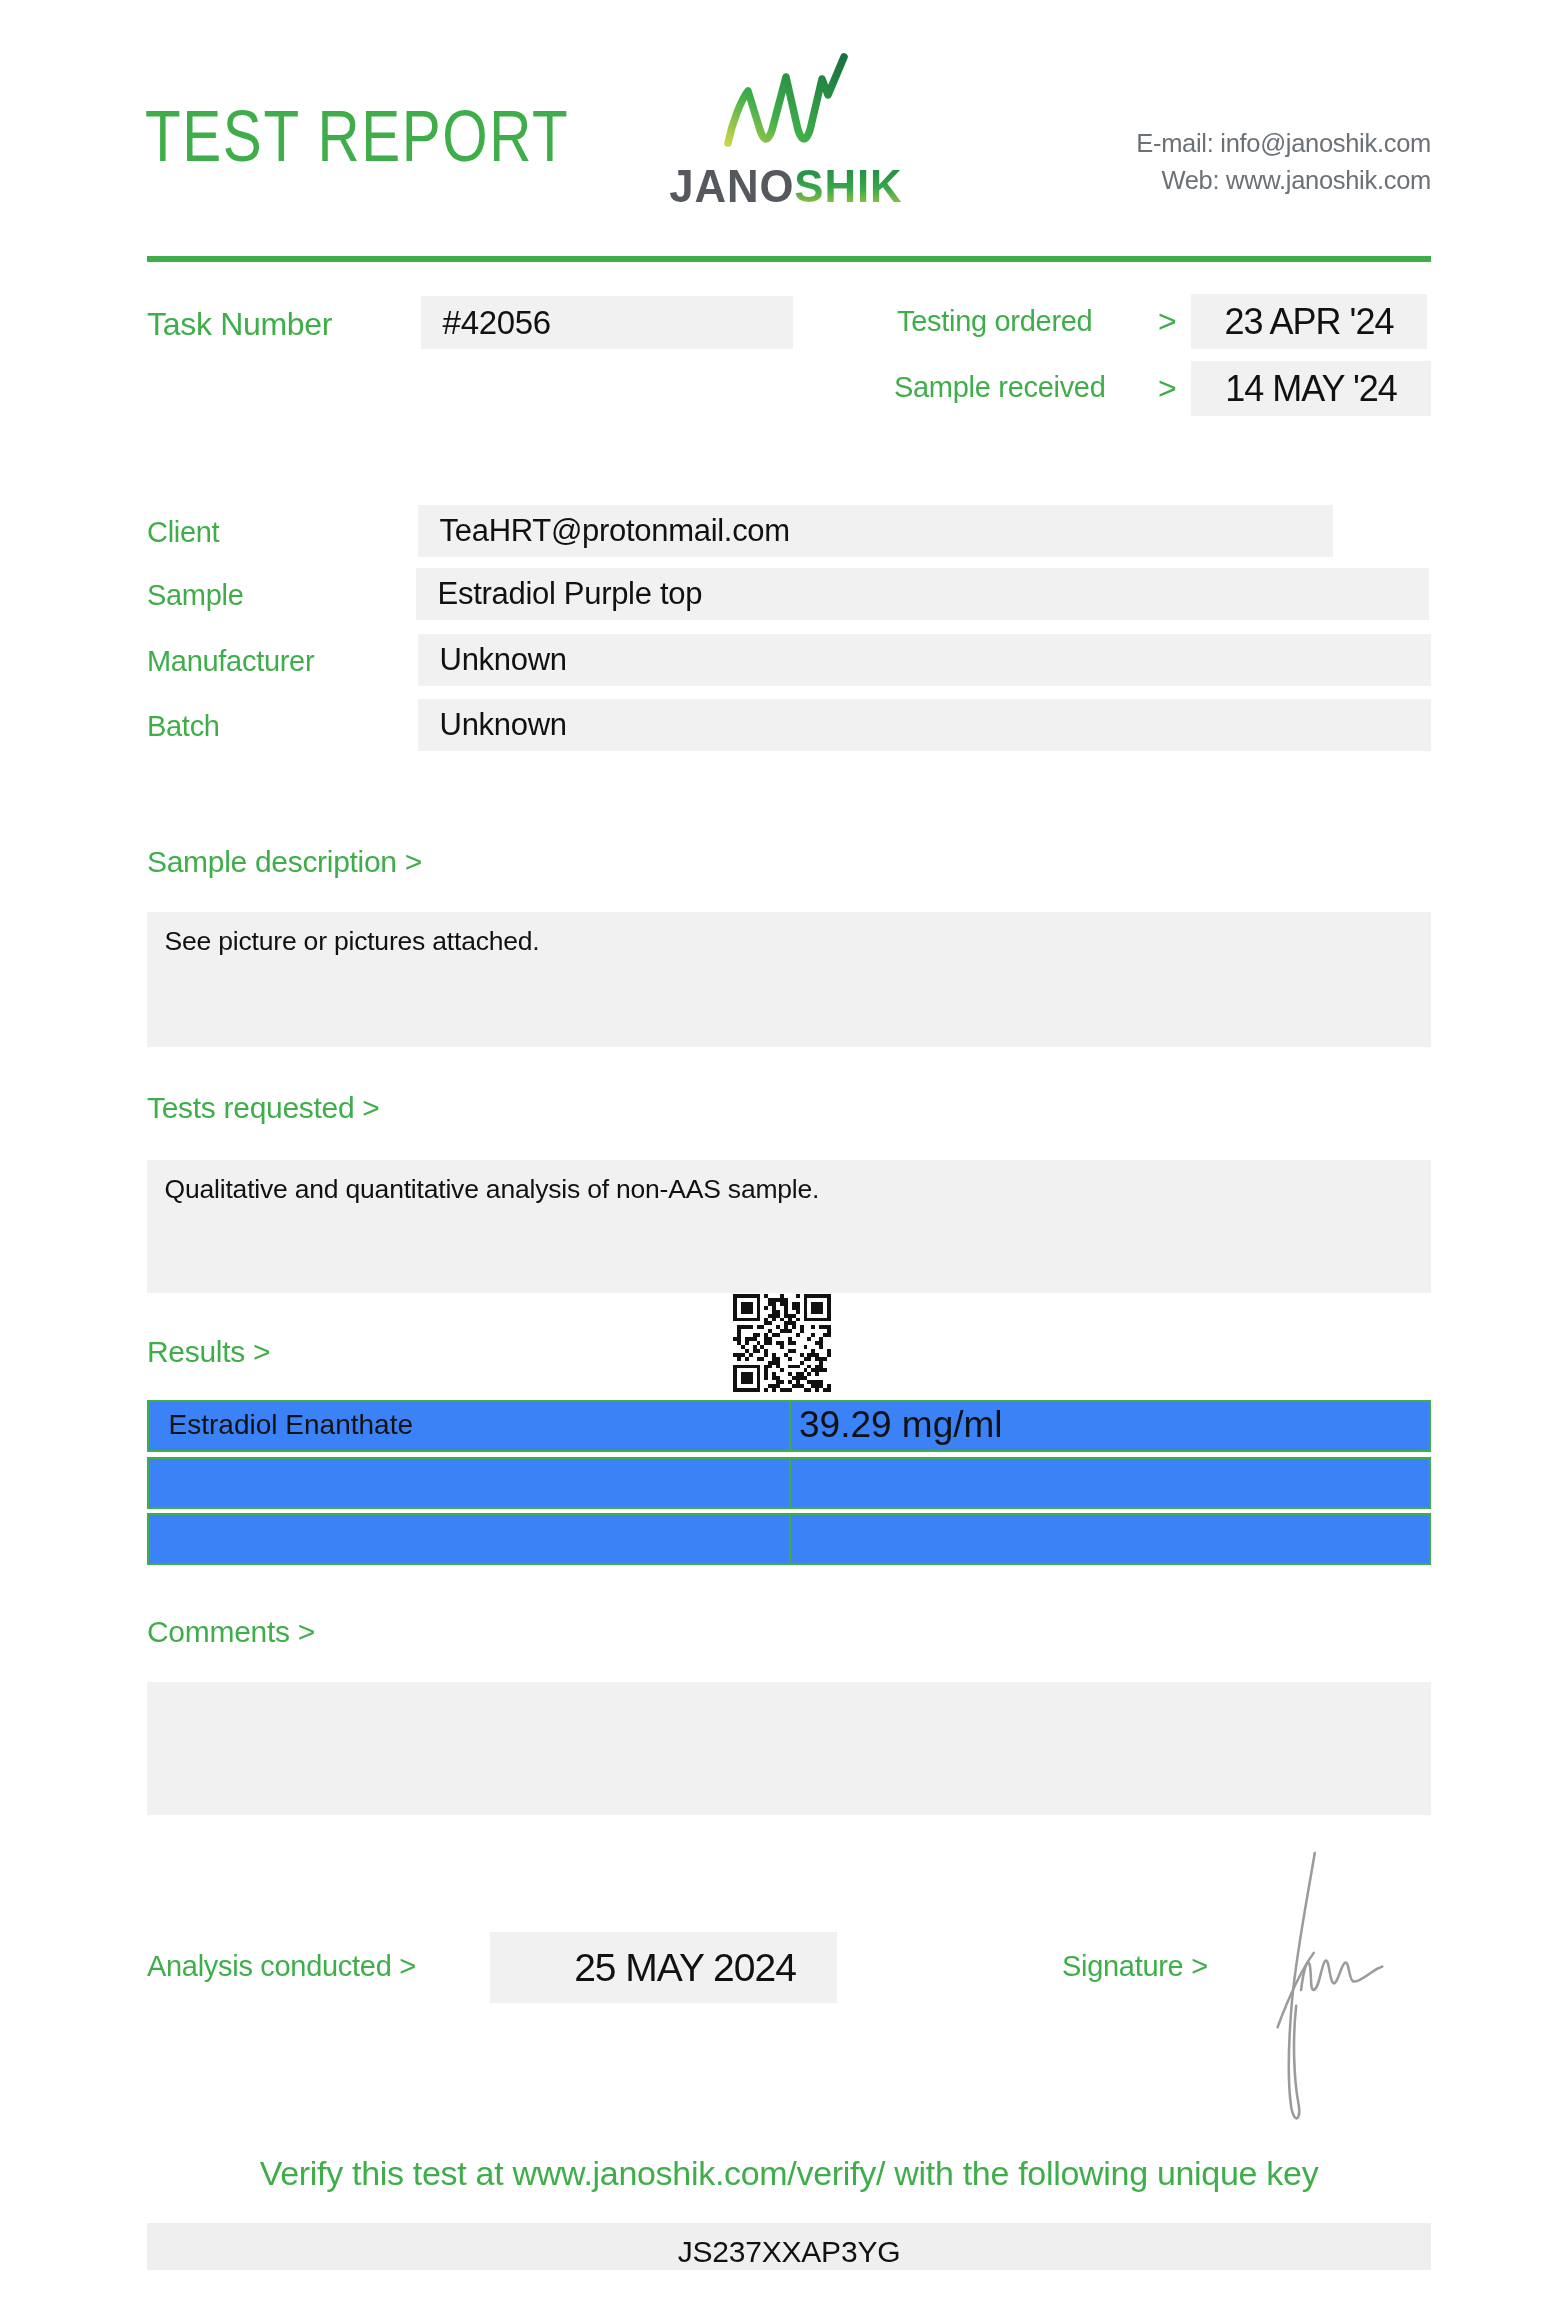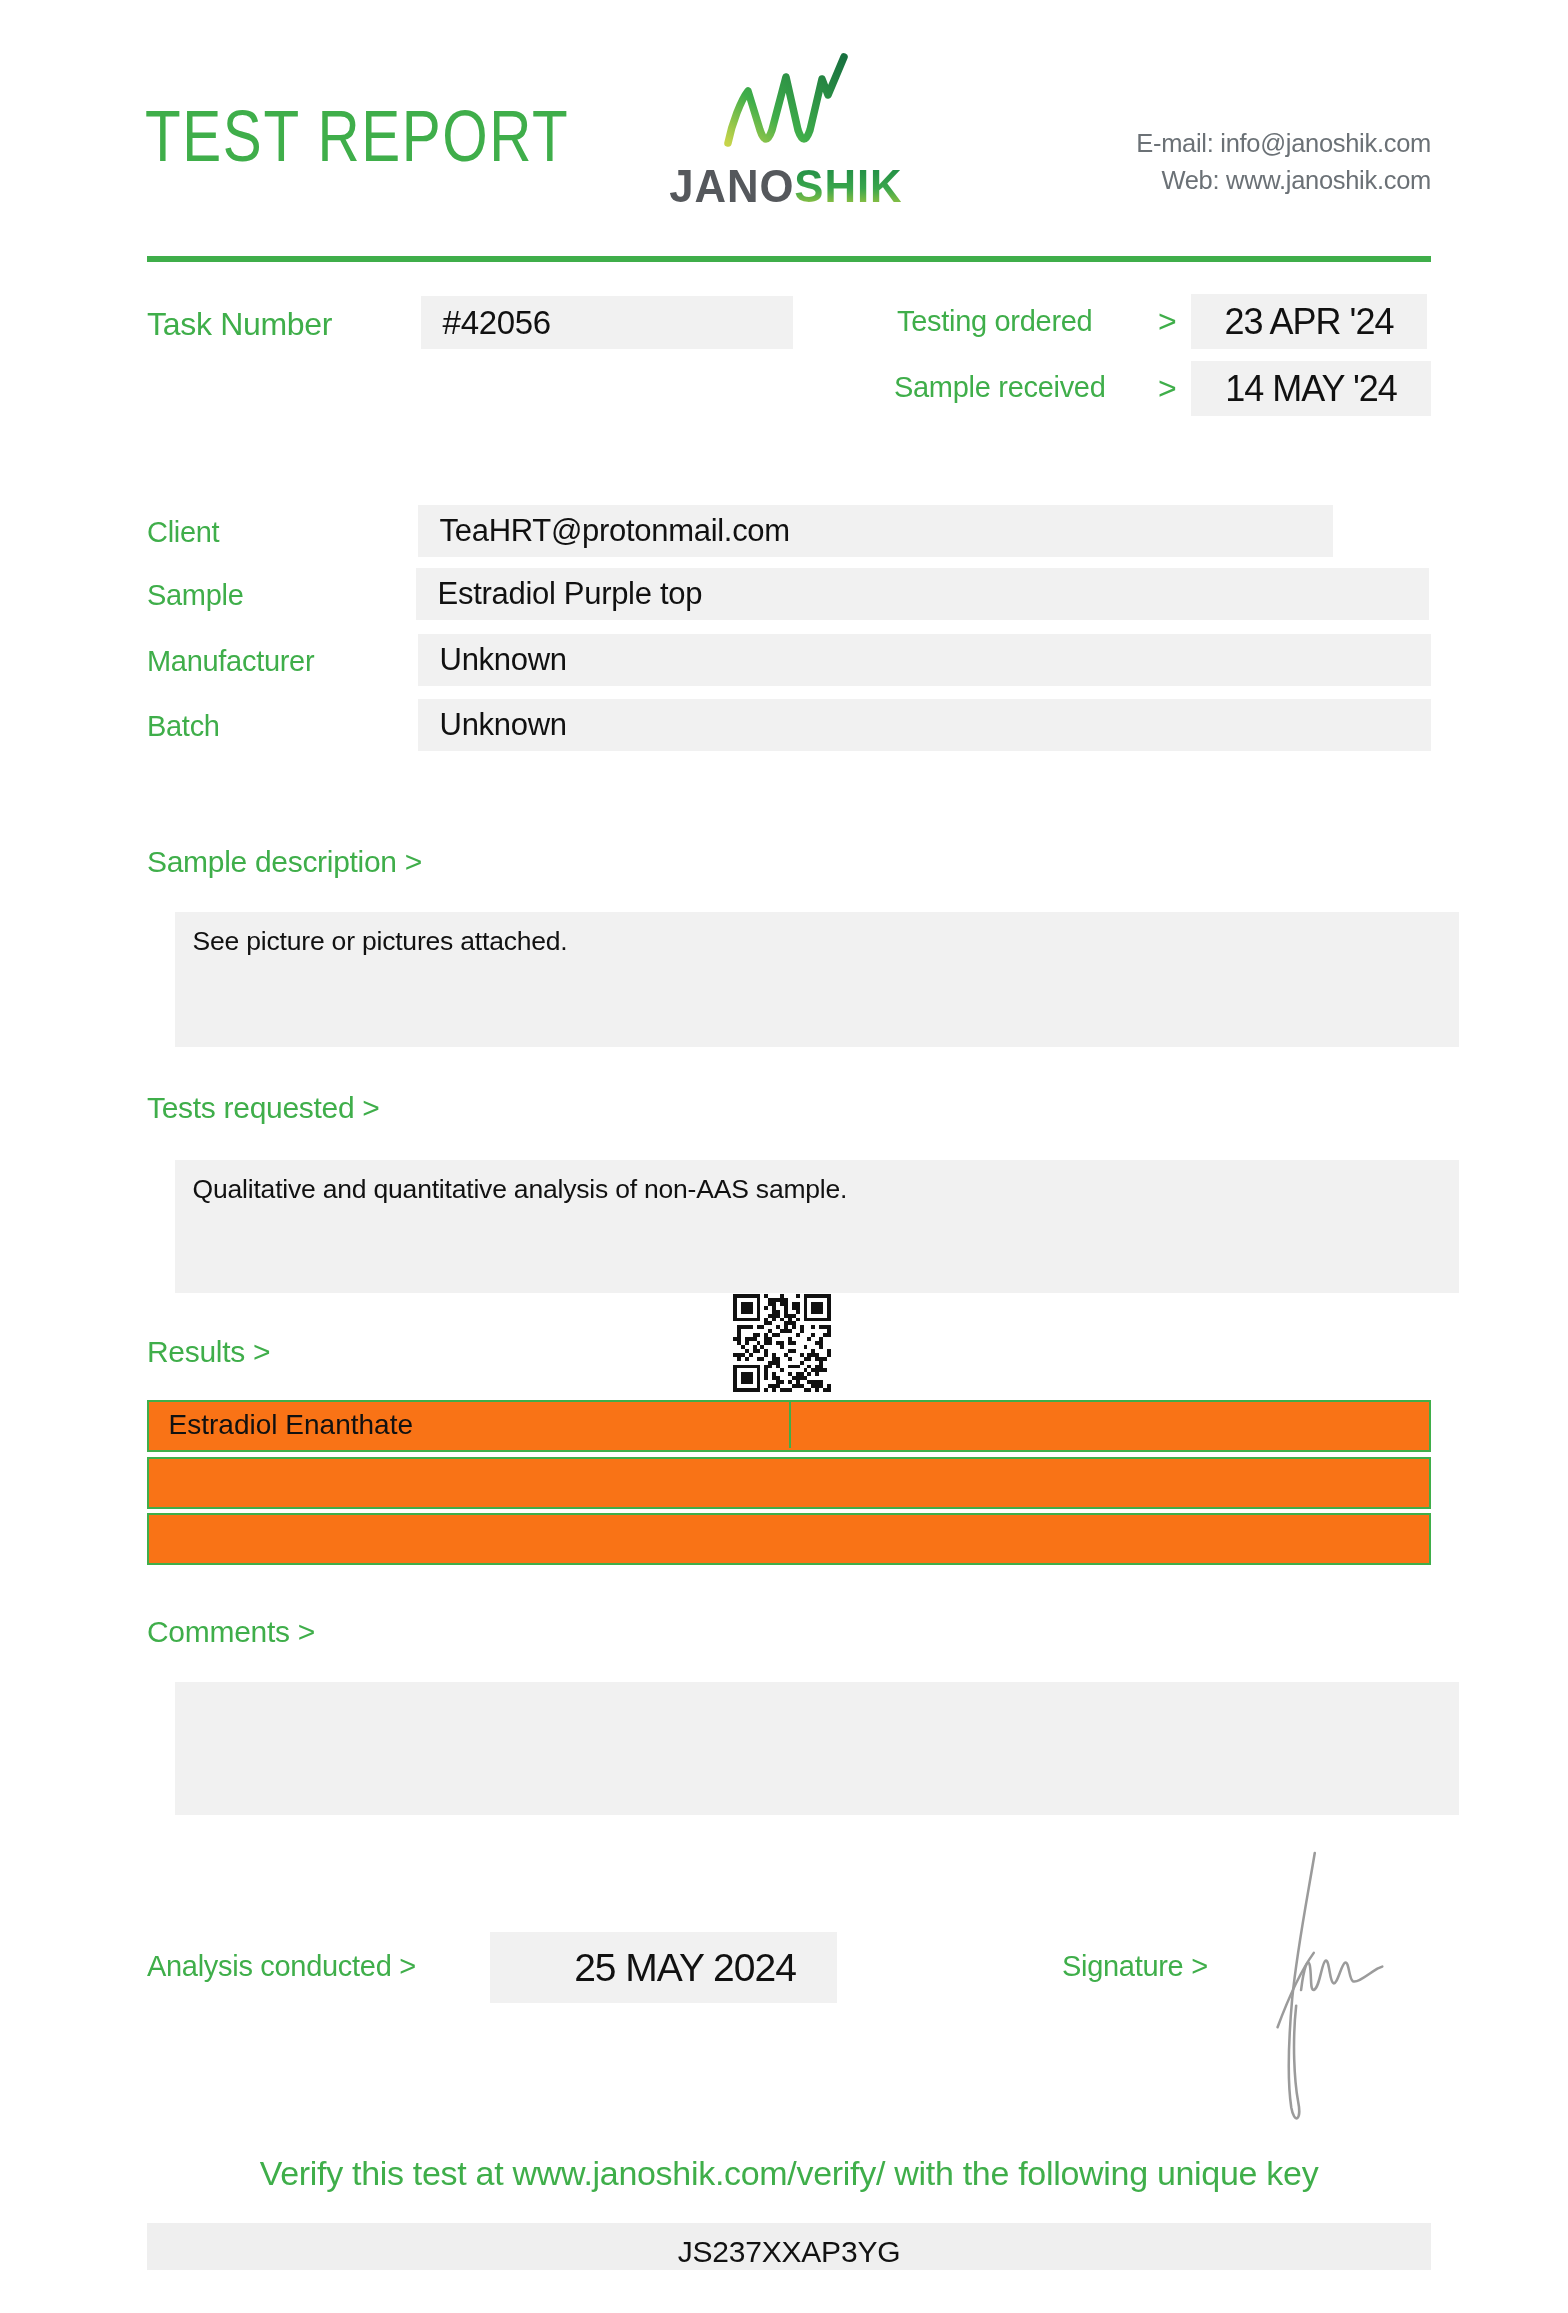--- a/index.html
+++ b/index.html
@@ -32,25 +32,25 @@
     color:#6b7176;font-size:25.5px;line-height:37px;letter-spacing:-0.3px;white-space:nowrap;
   }
   .rule{position:absolute;left:147px;top:256px;width:1284px;height:5.9px;background:#3fae4a;}
   
   .glabel{position:absolute;color:#3fae4a;font-size:29px;letter-spacing:-0.3px;white-space:nowrap;}
   .heading{position:absolute;color:#3fae4a;font-size:30px;letter-spacing:-0.3px;white-space:nowrap;}
   
   .gbox{position:absolute;background:#f1f1f1;}
   .gbox .val{display:block;padding-left:21.6px;font-size:31px;letter-spacing:-0.3px;white-space:nowrap;}
   .datebox{line-height:55px;text-align:center;font-size:36px;font-weight:500;letter-spacing:-1px;}
-  .bigbox{font-size:26.5px;letter-spacing:-0.2px;padding:13.7px 17.6px;box-sizing:border-box;margin-left:28px;}
+  .bigbox{font-size:26.5px;letter-spacing:-0.2px;padding:13.7px 17.6px;box-sizing:border-box;}
   
   .trow{
-    position:absolute;left:147px;width:1284px;height:52px;background:#f97316;
-    border:2.9px solid #3fae4a;box-sizing:border-box;display:flex;flex-direction:column;
+    position:absolute;left:147px;width:1284px;height:52px;background:#3b82f6;
+    border:2.9px solid #3fae4a;box-sizing:border-box;display:flex;
   }
   .tcell1{width:642px;border-right:2.9px solid #3fae4a;box-sizing:border-box;
     line-height:46px;font-size:28px;padding-left:19.6px;white-space:nowrap;overflow:hidden;}
   .tcell2{flex:1;line-height:46px;font-size:37px;padding-left:8px;white-space:nowrap;overflow:hidden;}
   
   .verify{
     position:absolute;left:147px;top:2154px;width:1284px;text-align:center;
     color:#3fae4a;font-size:34px;letter-spacing:-0.3px;white-space:nowrap;
   }
   .keybox{

